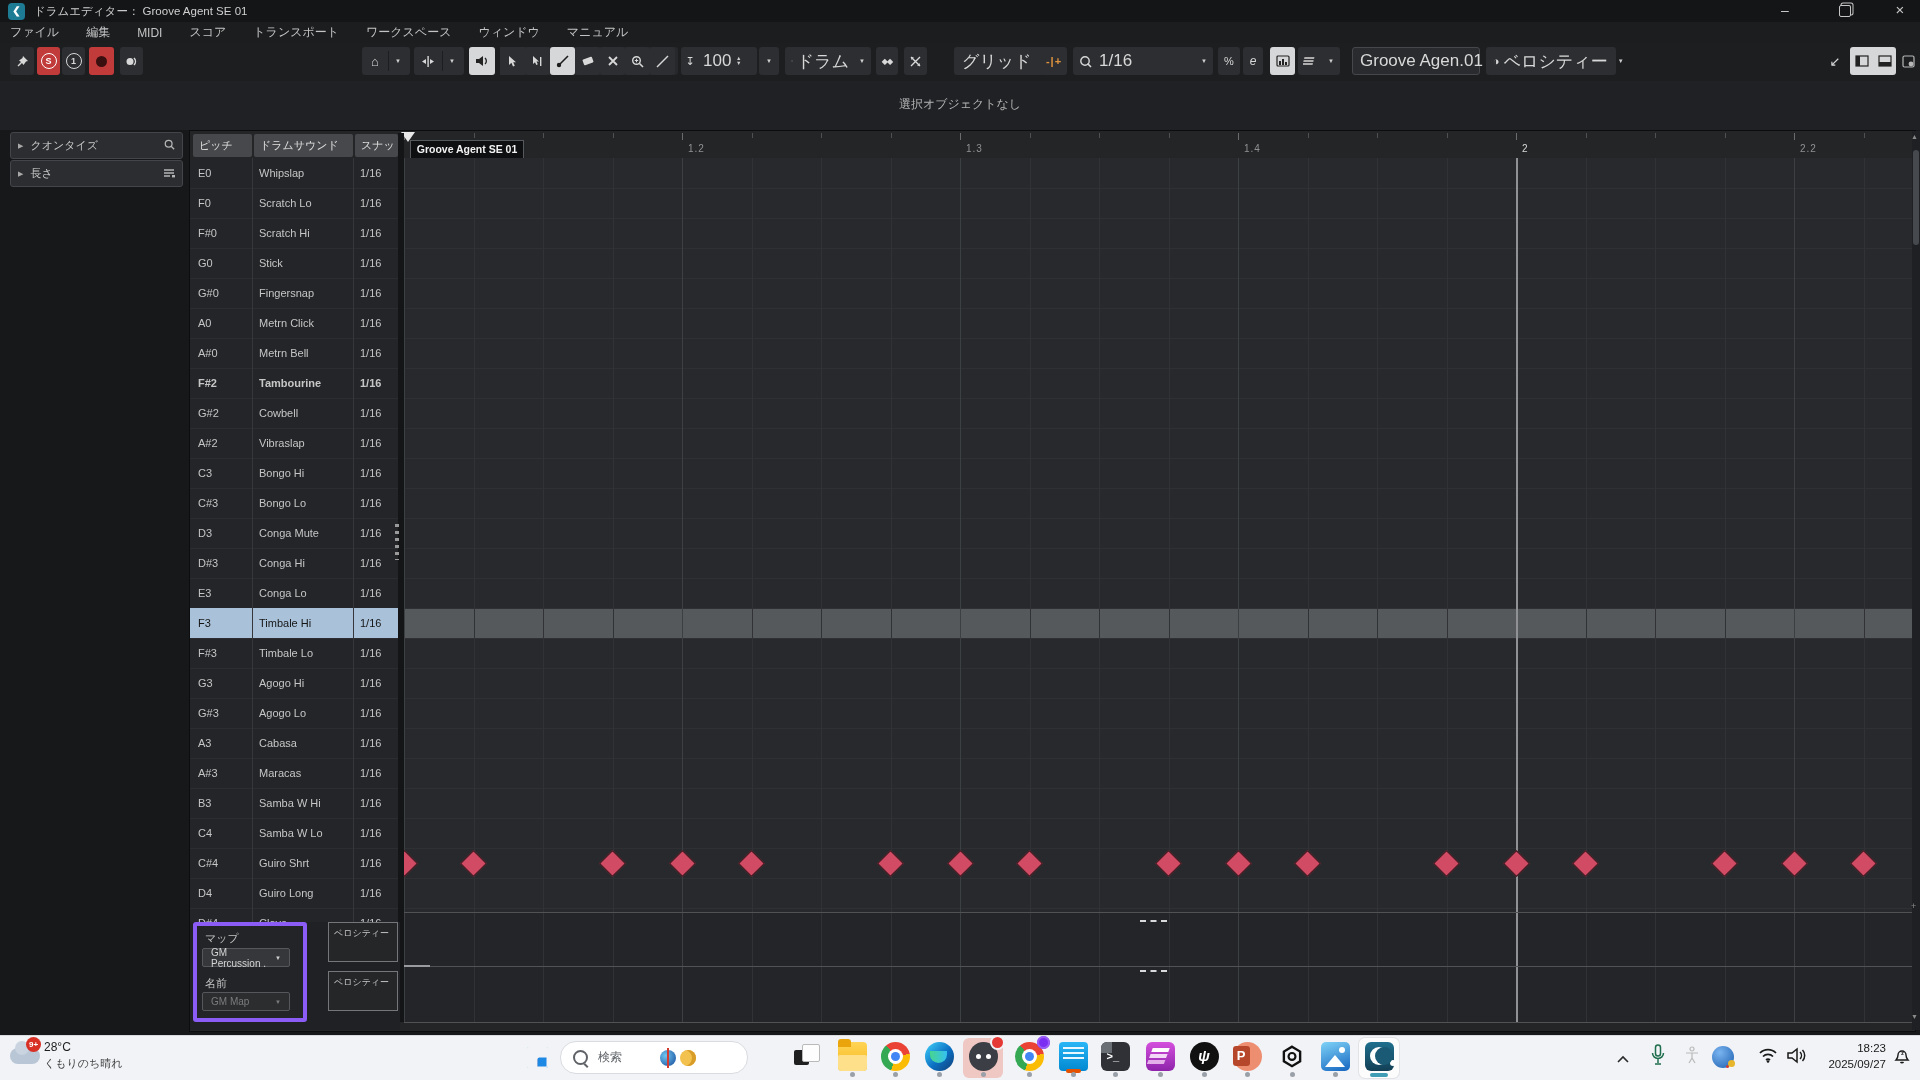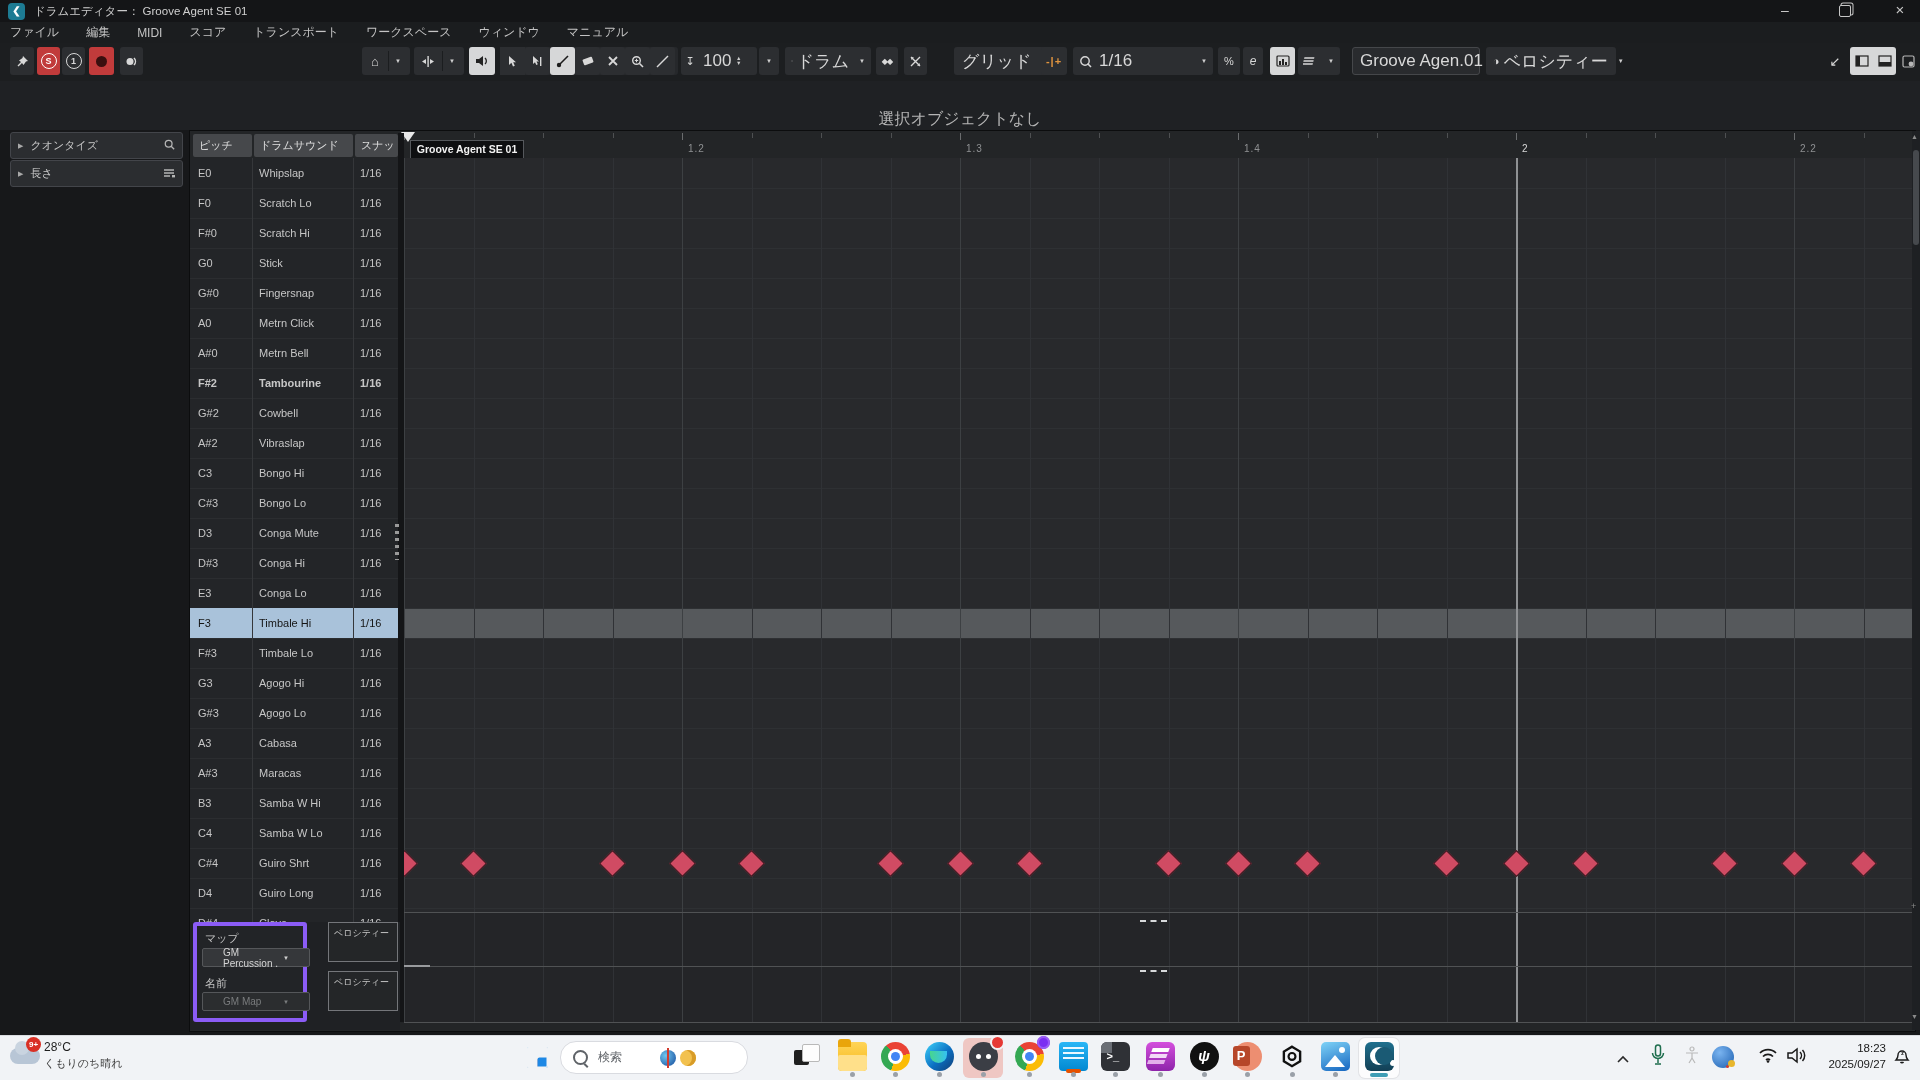--- a/index.html
+++ b/index.html
@@ -22,21 +22,21 @@
   .tbtn.active{background:#d6d7d8;color:#1c1c1c;}
   .tbtn svg{display:block;}
   .tgroup{position:absolute;top:4px;height:28px;background:#2c2e31;border-radius:3px;display:flex;align-items:center;}
   .ddarrow{font-size:6px;color:#cfcfcf;padding:0 6px;}
   .tlabel{color:#d8d8d8;font-size:17px;padding:0 4px;white-space:nowrap;}
   .vline{width:1px;height:20px;background:#1b1d1f;}
   .stepper{display:flex;flex-direction:column;font-size:5.5px;color:#cfcfcf;line-height:5px;padding:0 3px;}
   .orange{color:#e2953f;font-weight:bold;font-size:11px;letter-spacing:1px;}
   
   #statusband{left:0;top:81px;width:1920px;height:49px;background:#1f2124;}
-  #status-text{left:0;top:28px;width:1920px;text-align:center;color:#b5b5b5;font-size:16px;}
+  #status-text{left:0;top:15px;width:1920px;text-align:center;color:#b5b5b5;font-size:12px;}
   
   #content-bg{left:0;top:130px;width:1920px;height:905px;background:#17181a;}
   .lbox{position:absolute;left:10px;width:171px;height:25px;background:#2b2d30;border:1px solid #43454a;
     border-radius:3px;color:#c9c9c9;font-size:11px;display:flex;align-items:center;}
   .lbox .tri{font-size:7px;padding:0 7px;color:#a8a8a8;}
   .lbox .ric{margin-left:auto;padding-right:7px;color:#b5b5b5;}
   
   #editor{left:189px;top:130px;width:1725px;height:900px;background:#232527;border:1px solid #0c0d0e;}
   .hcell{position:absolute;top:134px;height:23px;background:#46484b;border-radius:2px;color:#e0e0e0;
     font-size:11px;line-height:23px;padding-left:6px;box-sizing:border-box;}
@@ -68,22 +68,22 @@
     color:#f2f2f2;font-size:10.5px;font-weight:bold;text-align:center;line-height:17px;}
   #playhead{left:401px;top:132px;width:0;height:0;border-left:7px solid transparent;
     border-right:7px solid transparent;border-top:10px solid #e8e8e8;}
   .divider-dots{left:395px;top:524px;width:4px;height:36px;
     background:repeating-linear-gradient(#9a9a9a 0 3px,transparent 3px 7px);}
   
   .laneline{position:absolute;left:404px;width:1508px;height:1px;background:#505254;}
   .dash{position:absolute;width:27px;height:0;border-top:2px dashed #d8dadc;}
   #map-box{left:193px;top:922px;width:106px;height:92px;background:#222427;border:4px solid #8b5cf6;
     border-radius:3px;color:#c4c4c4;font-size:11px;}
-  .dd{position:absolute;left:5px;width:108px;height:19px;background:#35373a;border:1px solid #55575a;
-    border-radius:2px;font-size:10px;color:#d5d5d5;display:flex;align-items:center;padding:0 20px;box-sizing:border-box;}
+  .dd{position:absolute;left:5px;width:88px;height:19px;background:#35373a;border:1px solid #55575a;
+    border-radius:2px;font-size:10px;color:#d5d5d5;display:flex;align-items:center;padding:0 8px;box-sizing:border-box;}
   .dd .ddarrow{margin-left:auto;padding:0;}
   .dd.disabled{background:#2b2d2f;color:#7a7c7e;}
   .dd.disabled .ddarrow{color:#7a7c7e;}
   .velbox{position:absolute;left:328px;width:70px;height:40px;border:1px solid #74767a;background:#242628;
     color:#c8c8c8;font-size:9px;box-sizing:border-box;padding:4px 0 0 5px;}
   
   #vsb{left:1912px;top:131px;width:8px;height:899px;background:#1e2023;}
   #vsb-thumb{left:1913px;top:150px;width:6px;height:95px;background:#46494d;border-radius:3px;}
   .sbi{position:absolute;left:1911px;color:#8a8a8a;font-size:7px;}
   

